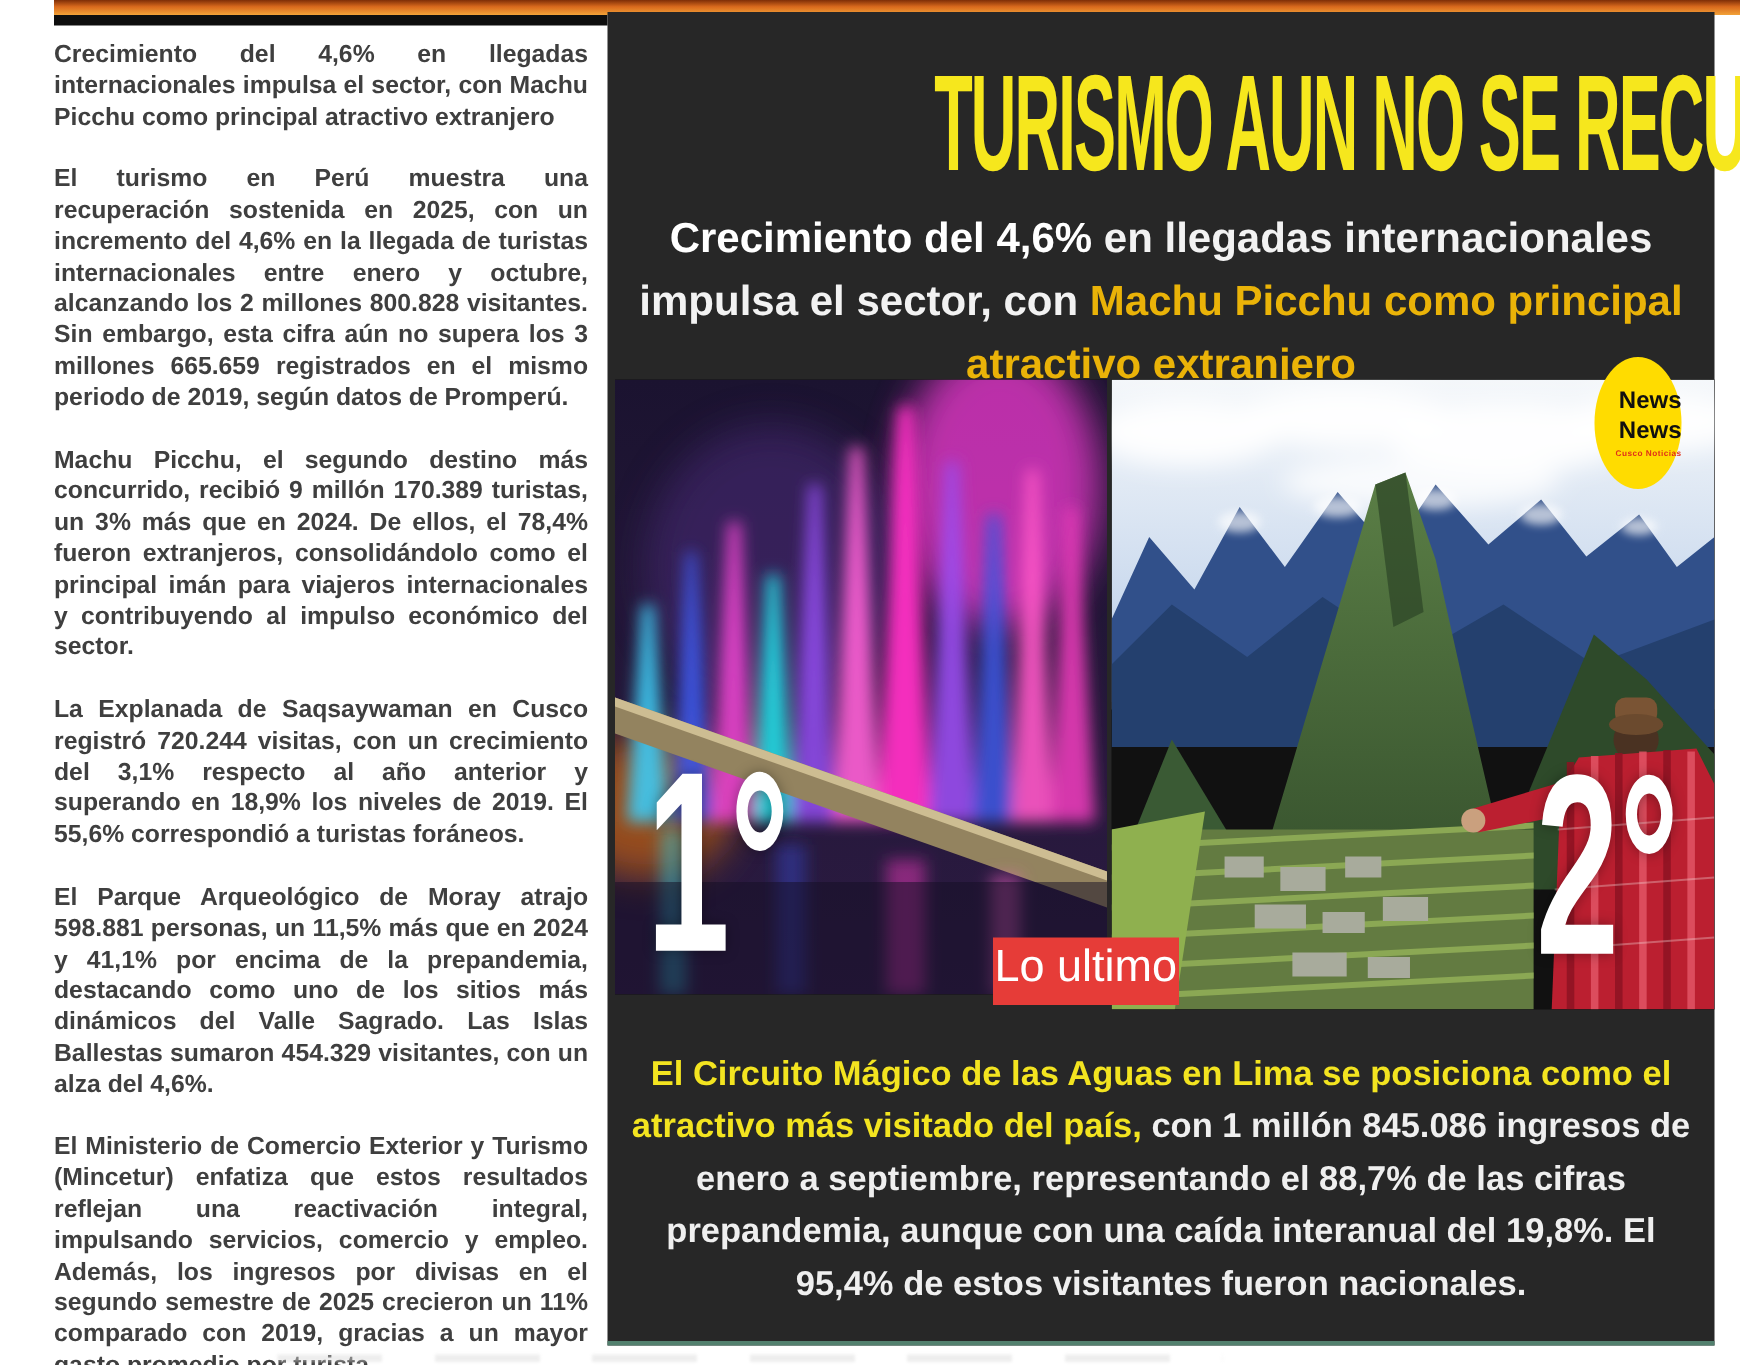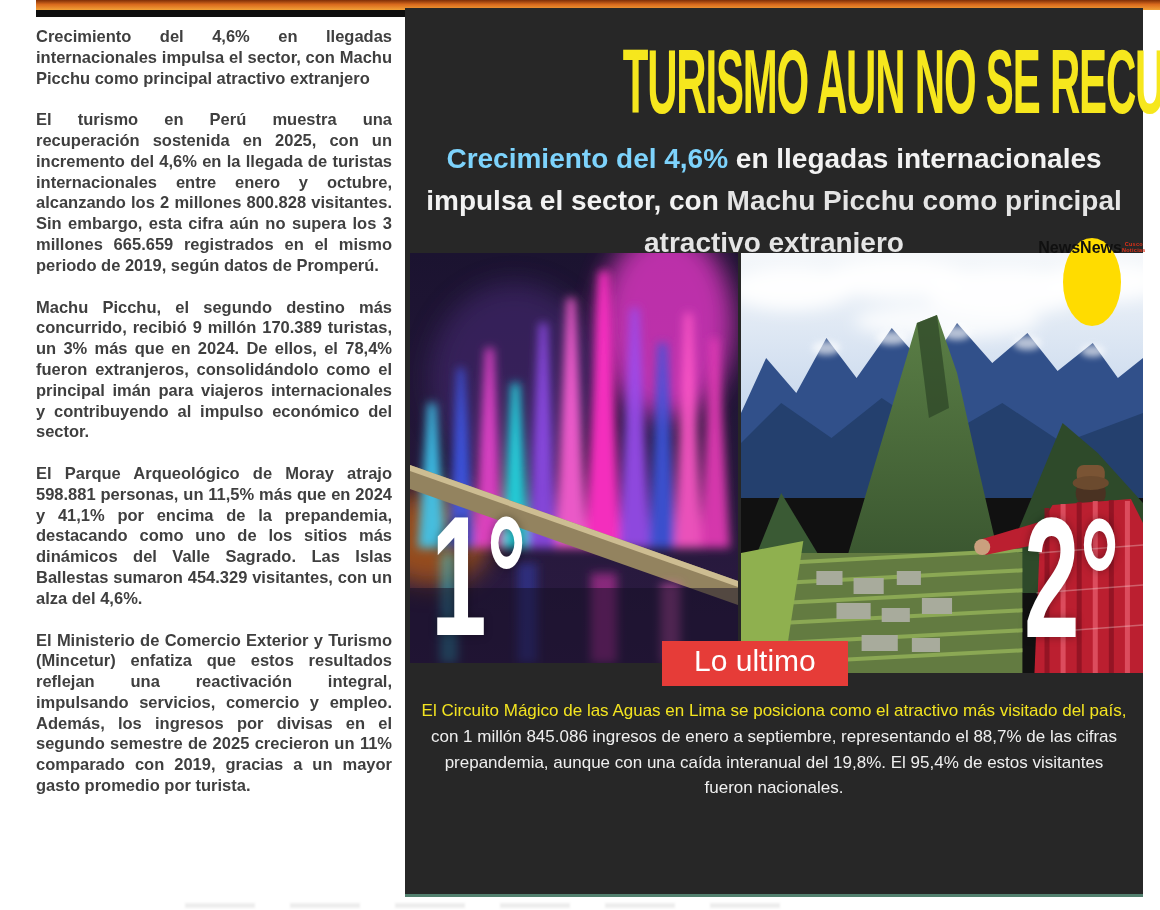--- a/index.html
+++ b/index.html
@@ -22,61 +22,62 @@
   .panel{position:absolute;left:405px;top:8px;width:738px;height:886px;
     background:#272727;border-bottom:3px solid #52806e;}
 
   .headline{position:absolute;top:22px;left:0;width:100%;text-align:center;
     color:#f6e71d;font-weight:bold;font-size:70px;white-space:nowrap;}
   .headline-inner{display:inline-block;transform:scale(0.60,1.30);
     transform-origin:center top;letter-spacing:-2px;}
 
   .subtitle{position:absolute;top:130px;left:14px;width:710px;text-align:center;
     font-size:28px;font-weight:bold;line-height:1.5;color:#f2f2f2;}
-  .cyan{color:#7dd3fc;}
-  .pinktxt{color:#e5e5e5;}
+  .cyan{color:#ffffff;}
+  .pinktxt{color:#eab308;}
 
   .photo{position:absolute;overflow:hidden;background:#111;}
   .photo-left{left:5px;top:245px;width:328px;height:410px;}
   .photo-right{left:336px;top:245px;width:402px;height:420px;}
   .photo svg{display:block;width:100%;height:100%;}
 
   .rank{position:absolute;color:#ffffff;font-weight:bold;font-size:128px;
     line-height:1;z-index:3;text-shadow:0 0 8px rgba(0,0,0,.35);}
   .rank-1{left:26px;bottom:232px;transform:scale(0.78,1.34);transform-origin:left bottom;}
   .rank-2{right:24px;bottom:230px;transform:scale(0.78,1.34);transform-origin:right bottom;}
 
   .news-badge{position:absolute;left:658px;top:230px;width:58px;height:88px;
     background:#ffdc00;border-radius:50%;z-index:5;
-    display:flex;flex-direction:row;align-items:flex-start;justify-content:center;text-align:center;}
+    display:flex;flex-direction:column;align-items:flex-end;justify-content:center;text-align:center;}
   .news-badge .l1,.news-badge .l2{font-size:16px;font-weight:bold;color:#101010;line-height:1.2;}
   .news-badge .l3{font-size:5.5px;font-weight:bold;color:#e03018;margin-top:3px;letter-spacing:.3px;}
 
   .latest{position:absolute;left:257px;top:617px;z-index:4;background:#e63c38;
-    color:#ffffff;font-size:30px;font-weight:normal;padding:3px 32px 8px;margin-top:16px;}
+    color:#ffffff;font-size:30px;font-weight:normal;padding:3px 1px 8px;}
 
   .bottom-text{position:absolute;top:690px;left:16px;width:706px;text-align:center;
-    font-size:17px;font-weight:normal;line-height:1.52;color:#efefef;}
+    font-size:23px;font-weight:bold;line-height:1.52;color:#efefef;}
   .yellowtxt{color:#f3e420;}
 
   
   .smudge{position:absolute;left:185px;top:903px;width:630px;height:5px;opacity:.45;
     background:repeating-linear-gradient(90deg,#d9d9d9 0 70px,transparent 70px 105px);
     filter:blur(1px);}
 </style>
 </head>
 <body>
 
 <div class="topbar"></div>
 <div class="topbar-shadow"></div>
 
 <div class="left-col">
   <p>Crecimiento del 4,6% en llegadas internacionales impulsa el sector, con Machu Picchu como principal atractivo extranjero</p>
   <p>El turismo en Perú muestra una recuperación sostenida en 2025, con un incremento del 4,6% en la llegada de turistas internacionales entre enero y octubre, alcanzando los 2 millones 800.828 visitantes. Sin embargo, esta cifra aún no supera los 3 millones 665.659 registrados en el mismo periodo de 2019, según datos de Promperú.</p>
   <p>Machu Picchu, el segundo destino más concurrido, recibió 9 millón 170.389 turistas, un 3% más que en 2024. De ellos, el 78,4% fueron extranjeros, consolidándolo como el principal imán para viajeros internacionales y contribuyendo al impulso económico del sector.</p>
+  <p>La Explanada de Saqsaywaman en Cusco registró 720.244 visitas, con un crecimiento del 3,1% respecto al año anterior y superando en 18,9% los niveles de 2019. El 55,6% correspondió a turistas foráneos.</p>
   <p>El Parque Arqueológico de Moray atrajo 598.881 personas, un 11,5% más que en 2024 y 41,1% por encima de la prepandemia, destacando como uno de los sitios más dinámicos del Valle Sagrado. Las Islas Ballestas sumaron 454.329 visitantes, con un alza del 4,6%.</p>
   <p>El Ministerio de Comercio Exterior y Turismo (Mincetur) enfatiza que estos resultados reflejan una reactivación integral, impulsando servicios, comercio y empleo. Además, los ingresos por divisas en el segundo semestre de 2025 crecieron un 11% comparado con 2019, gracias a un mayor gasto promedio por turista.</p>
 </div>
 
 <div class="panel">
 
   <div class="headline">
     <span class="headline-inner">TURISMO AUN NO SE RECUPERA</span>
   </div>
 

